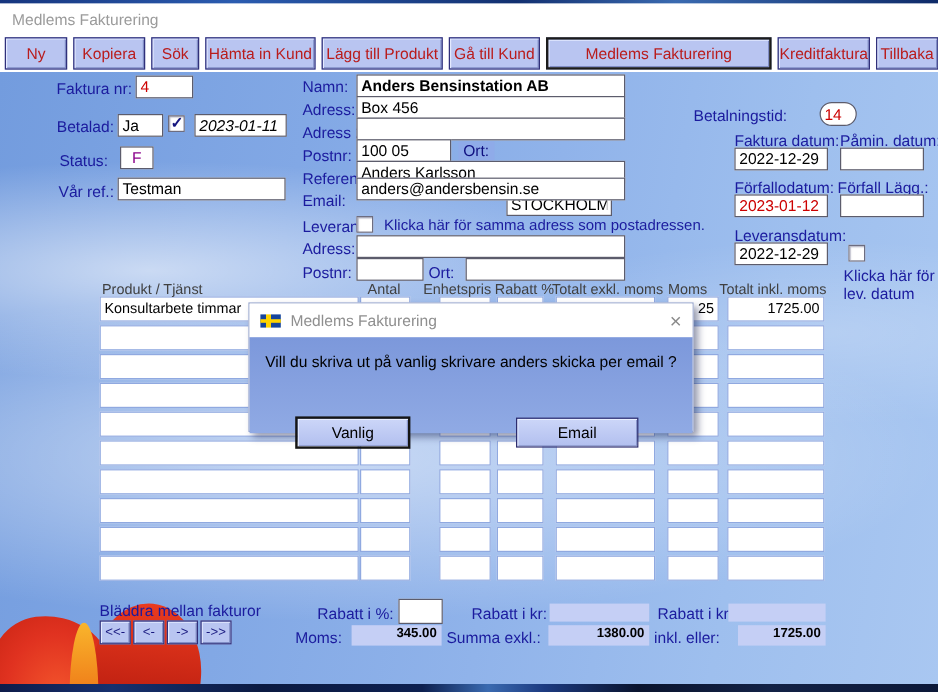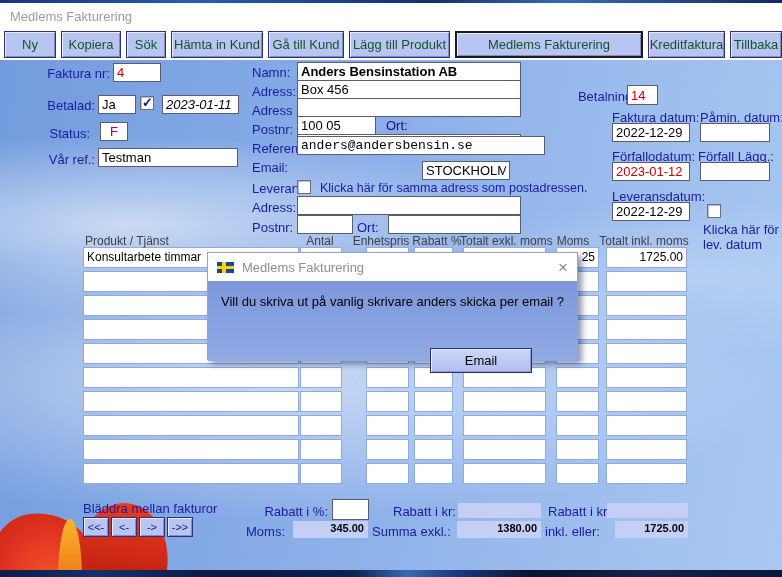--- a/index.html
+++ b/index.html
@@ -8,21 +8,21 @@
     position:relative; width:782px; height:577px; overflow:hidden;
     font-family:"Liberation Sans", sans-serif; background:#fff;
   }
   
   .topstrip{position:absolute;left:0;top:0;width:782px;height:3px;
     background:linear-gradient(90deg,#16357e 0%,#2b5cb0 25%,#123070 55%,#3a6ab0 72%,#0e2a68 100%);}
   .titlebar{position:absolute;left:0;top:3px;width:782px;height:26px;background:#fff;}
   .titlebar .title{position:absolute;left:10px;top:6px;font-size:13px;color:#9b9b9b;}
   .toolbar{position:absolute;left:0;top:29px;width:782px;height:31px;background:#fff;
     display:flex;gap:5px;padding:2px 0 0 4px;}
-  .tb{height:27px;background:#b9c5f1;border:1px solid #30307a;color:#14532d;
+  .tb{height:27px;background:#b9c5f1;border:1px solid #30307a;color:#b91c1c;
     font:13px "Liberation Sans",sans-serif;
     box-shadow:inset 1px 1px 0 #e4eaff, inset -1px -1px 0 #808dc5;cursor:pointer;}
   .tb.active{border:2px solid #1c1c1c;}
   
   .main{position:absolute;left:0;top:60px;width:782px;height:517px;
     background:
       radial-gradient(ellipse 560px 130px at 16% 32%, rgba(255,255,255,.60), rgba(255,255,255,0) 70%),
       radial-gradient(ellipse 720px 190px at 34% 62%, rgba(255,255,255,.55), rgba(255,255,255,0) 72%),
       radial-gradient(ellipse 420px 110px at 88% 42%, rgba(255,255,255,.22), rgba(255,255,255,0) 70%),
       linear-gradient(100deg,#739cde 0%,#82a8e5 30%,#90b3ea 55%,#9ebfee 78%,#a9c7f1 100%);}
@@ -96,28 +96,28 @@
   .l-status{left:20px;top:126px;width:70px;text-align:right;}
   .i-status{left:100px;top:122px;width:28px;height:19px;}
   .l-varref{left:20px;top:152px;width:75px;text-align:right;}
   .i-varref{left:98px;top:148px;width:140px;height:19px;}
   .l-namn{left:252px;top:65px;} .i-namn{left:297px;top:62px;width:224px;height:19px;}
   .l-adress{left:252px;top:84px;} .i-adress{left:297px;top:80px;width:224px;height:19px;}
   .l-adress2{left:252px;top:103px;} .i-adress2{left:297px;top:98px;width:224px;height:19px;}
   .l-postnr{left:252px;top:122px;} .i-postnr{left:297px;top:116px;width:79px;height:19px;}
   .l-ort{left:382px;top:118px;} .i-ort{left:422px;top:132px;width:88px;height:19px;margin-top:29px;}
   .l-referens{left:252px;top:141px;} .i-referens{left:297px;top:134px;width:224px;height:19px;}
-  .l-email{left:252px;top:160px;} .i-email{left:297px;top:136px;width:248px;height:19px;font-family:Liberation Mono, monospace;}
+  .l-email{left:252px;top:160px;} .i-email{left:297px;top:148px;width:224px;height:19px;}
   .l-leverans{left:252px;top:181px;} .cb-same{left:297px;top:180px;}
   .t-same{left:320px;top:181px;font-size:12.5px;}
   .l-levadress{left:252px;top:200px;} .i-levadress{left:297px;top:196px;width:224px;height:19px;}
   .l-levpostnr{left:252px;top:220px;} .i-levpostnr{left:297px;top:215px;width:56px;height:19px;}
   .l-levort{left:357px;top:220px;} .i-levort{left:388px;top:215px;width:133px;height:19px;}
   .l-betalningstid{left:560px;top:89px;width:96px;text-align:right;}
-  .i-betalningstid{left:627px;top:85px;width:31px;height:20px;}
+  .i-betalningstid{left:683px;top:85px;width:31px;height:20px;border-radius:10px;}
   .l-fakturadatum{left:612px;top:110px;} .l-pamindatum{left:700px;top:110px;}
   .i-fakturadatum{left:612px;top:123px;width:78px;height:19px;}
   .i-pamindatum{left:700px;top:123px;width:70px;height:19px;}
   .l-forfallo{left:612px;top:149px;} .l-forfallpamin{left:698px;top:149px;}
   .i-forfallo{left:612px;top:162px;width:78px;height:19px;}
   .i-forfallpamin{left:700px;top:162px;width:70px;height:19px;}
   .l-leveransdatum{left:612px;top:189px;}
   .i-leveransdatum{left:612px;top:202px;width:78px;height:19px;}
   .cb-levdatum{left:707px;top:204px;}
   .t-levdatum{left:703px;top:222px;width:78px;line-height:15px;white-space:normal;}
@@ -146,22 +146,22 @@
 
   <div class="titlebar">
     <span class="title">Medlems Fakturering</span>
   </div>
 
   <div class="toolbar">
     <button class="tb" style="width:52px">Ny</button>
     <button class="tb" style="width:60px">Kopiera</button>
     <button class="tb" style="width:40px">Sök</button>
     <button class="tb" style="width:92px">Hämta in Kund</button>
+    <button class="tb" style="width:101px">Lägg till Produkt</button>
     <button class="tb" style="width:76px">Gå till Kund</button>
-    <button class="tb" style="width:101px">Lägg till Produkt</button>
     <button class="tb active" style="width:188px">Medlems Fakturering</button>
     <button class="tb" style="width:77px">Kreditfaktura</button>
     <button class="tb" style="width:52px">Tillbaka</button>
   </div>
 
   <div class="main">
     <div class="tulip">
       <div class="p1"></div>
         <div class="p2"></div>
         <div class="st"></div>
@@ -321,20 +321,21 @@
     </div>
 
   <div class="dialog">
     <div class="dlg-title">
       <span class="flag"></span>
       <span class="dlg-title-text">Medlems Fakturering</span>
       <span class="dlg-close">×</span>
     </div>
     <div class="dlg-body">
       <div class="dlg-msg">Vill du skriva ut på vanlig skrivare anders skicka per email ?</div>
+      <button class="dbtn primary">Vanlig</button>
       <button class="dbtn secondary">Email</button>
     </div>
   </div>
 
   <div class="lbl l-bladdra">Bläddra mellan fakturor</div>
   <div class="navbtns">
     <button class="nb">&lt;&lt;-</button>
     <button class="nb">&lt;-</button>
     <button class="nb">-&gt;</button>
     <button class="nb">-&gt;&gt;</button>

